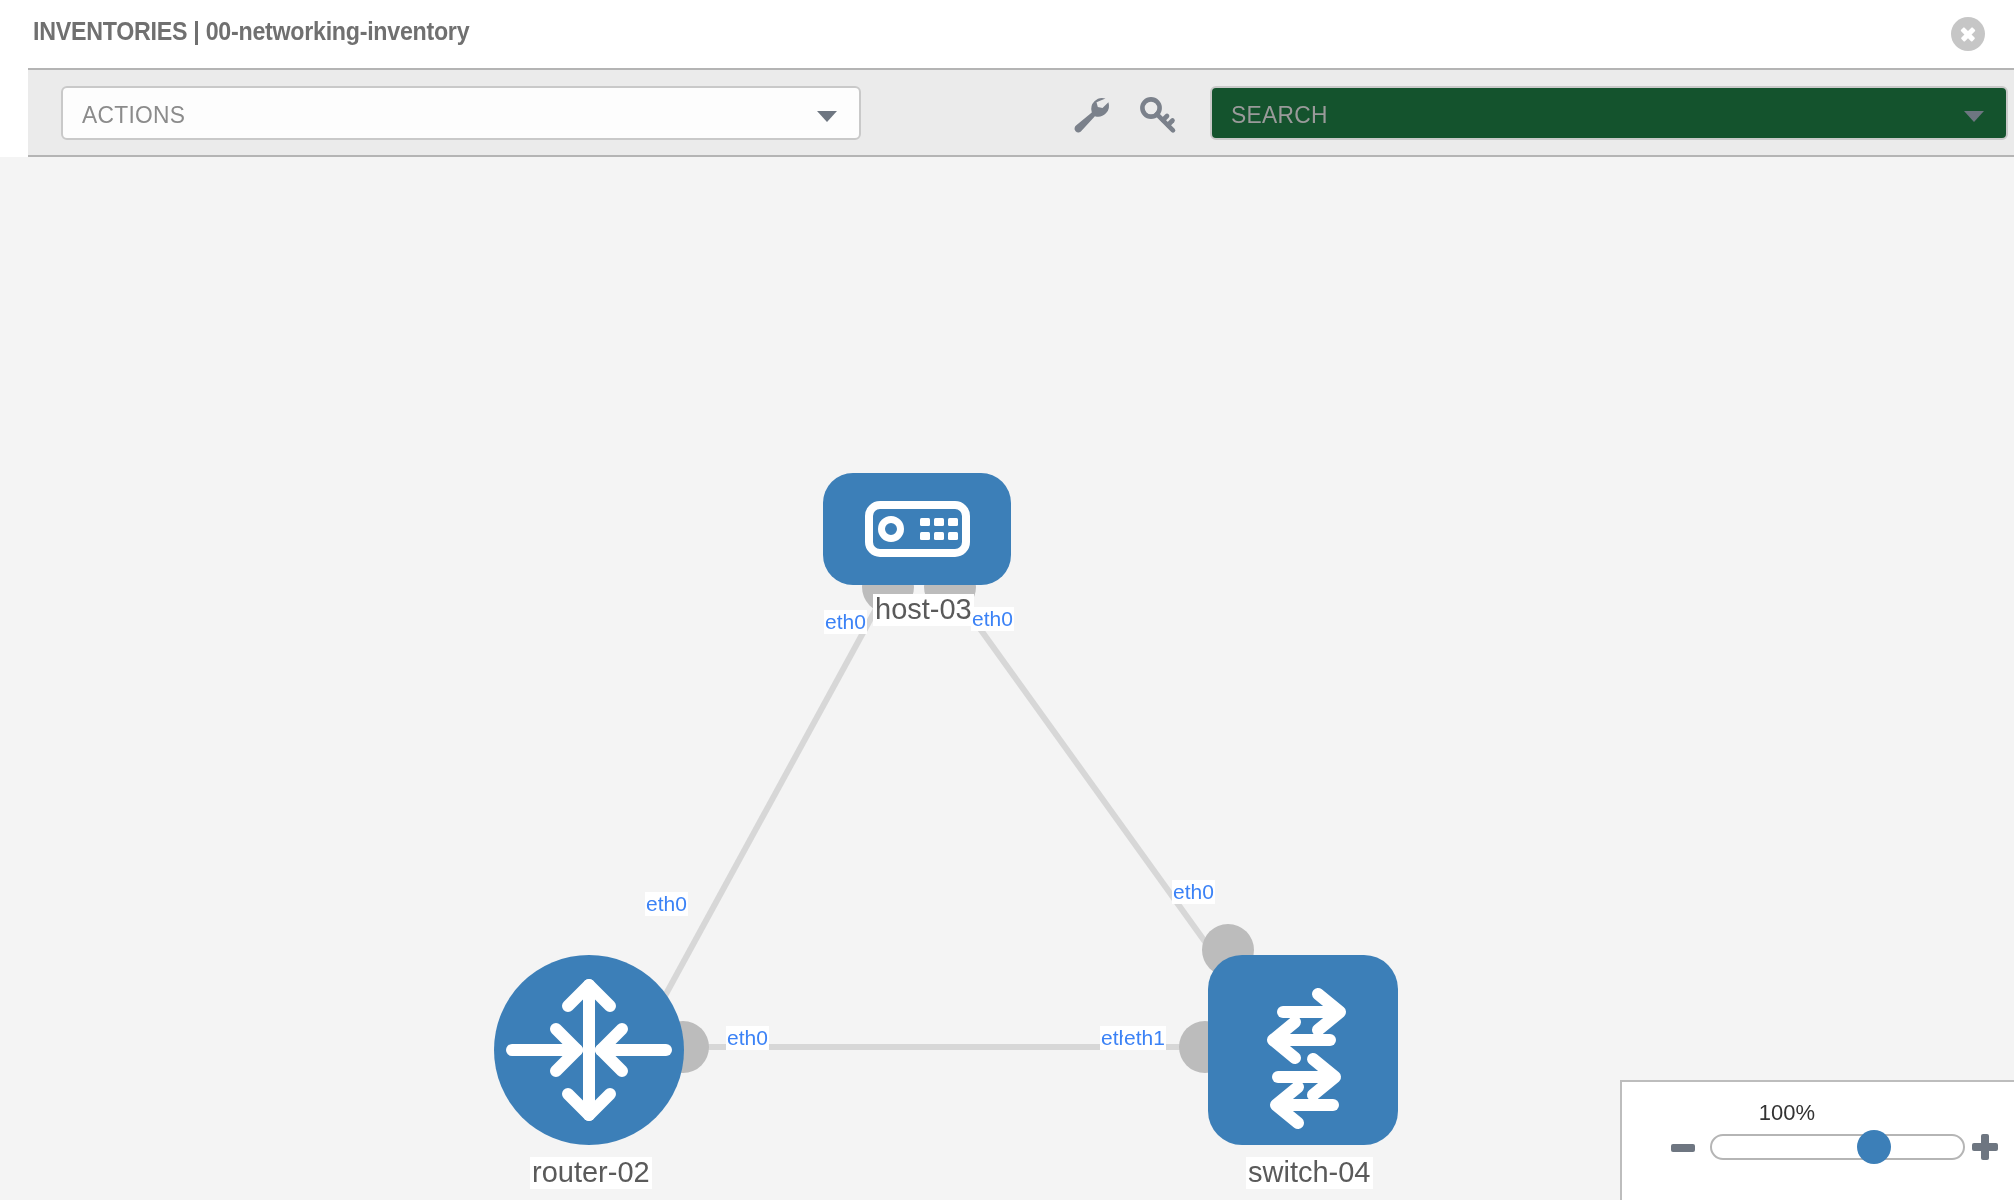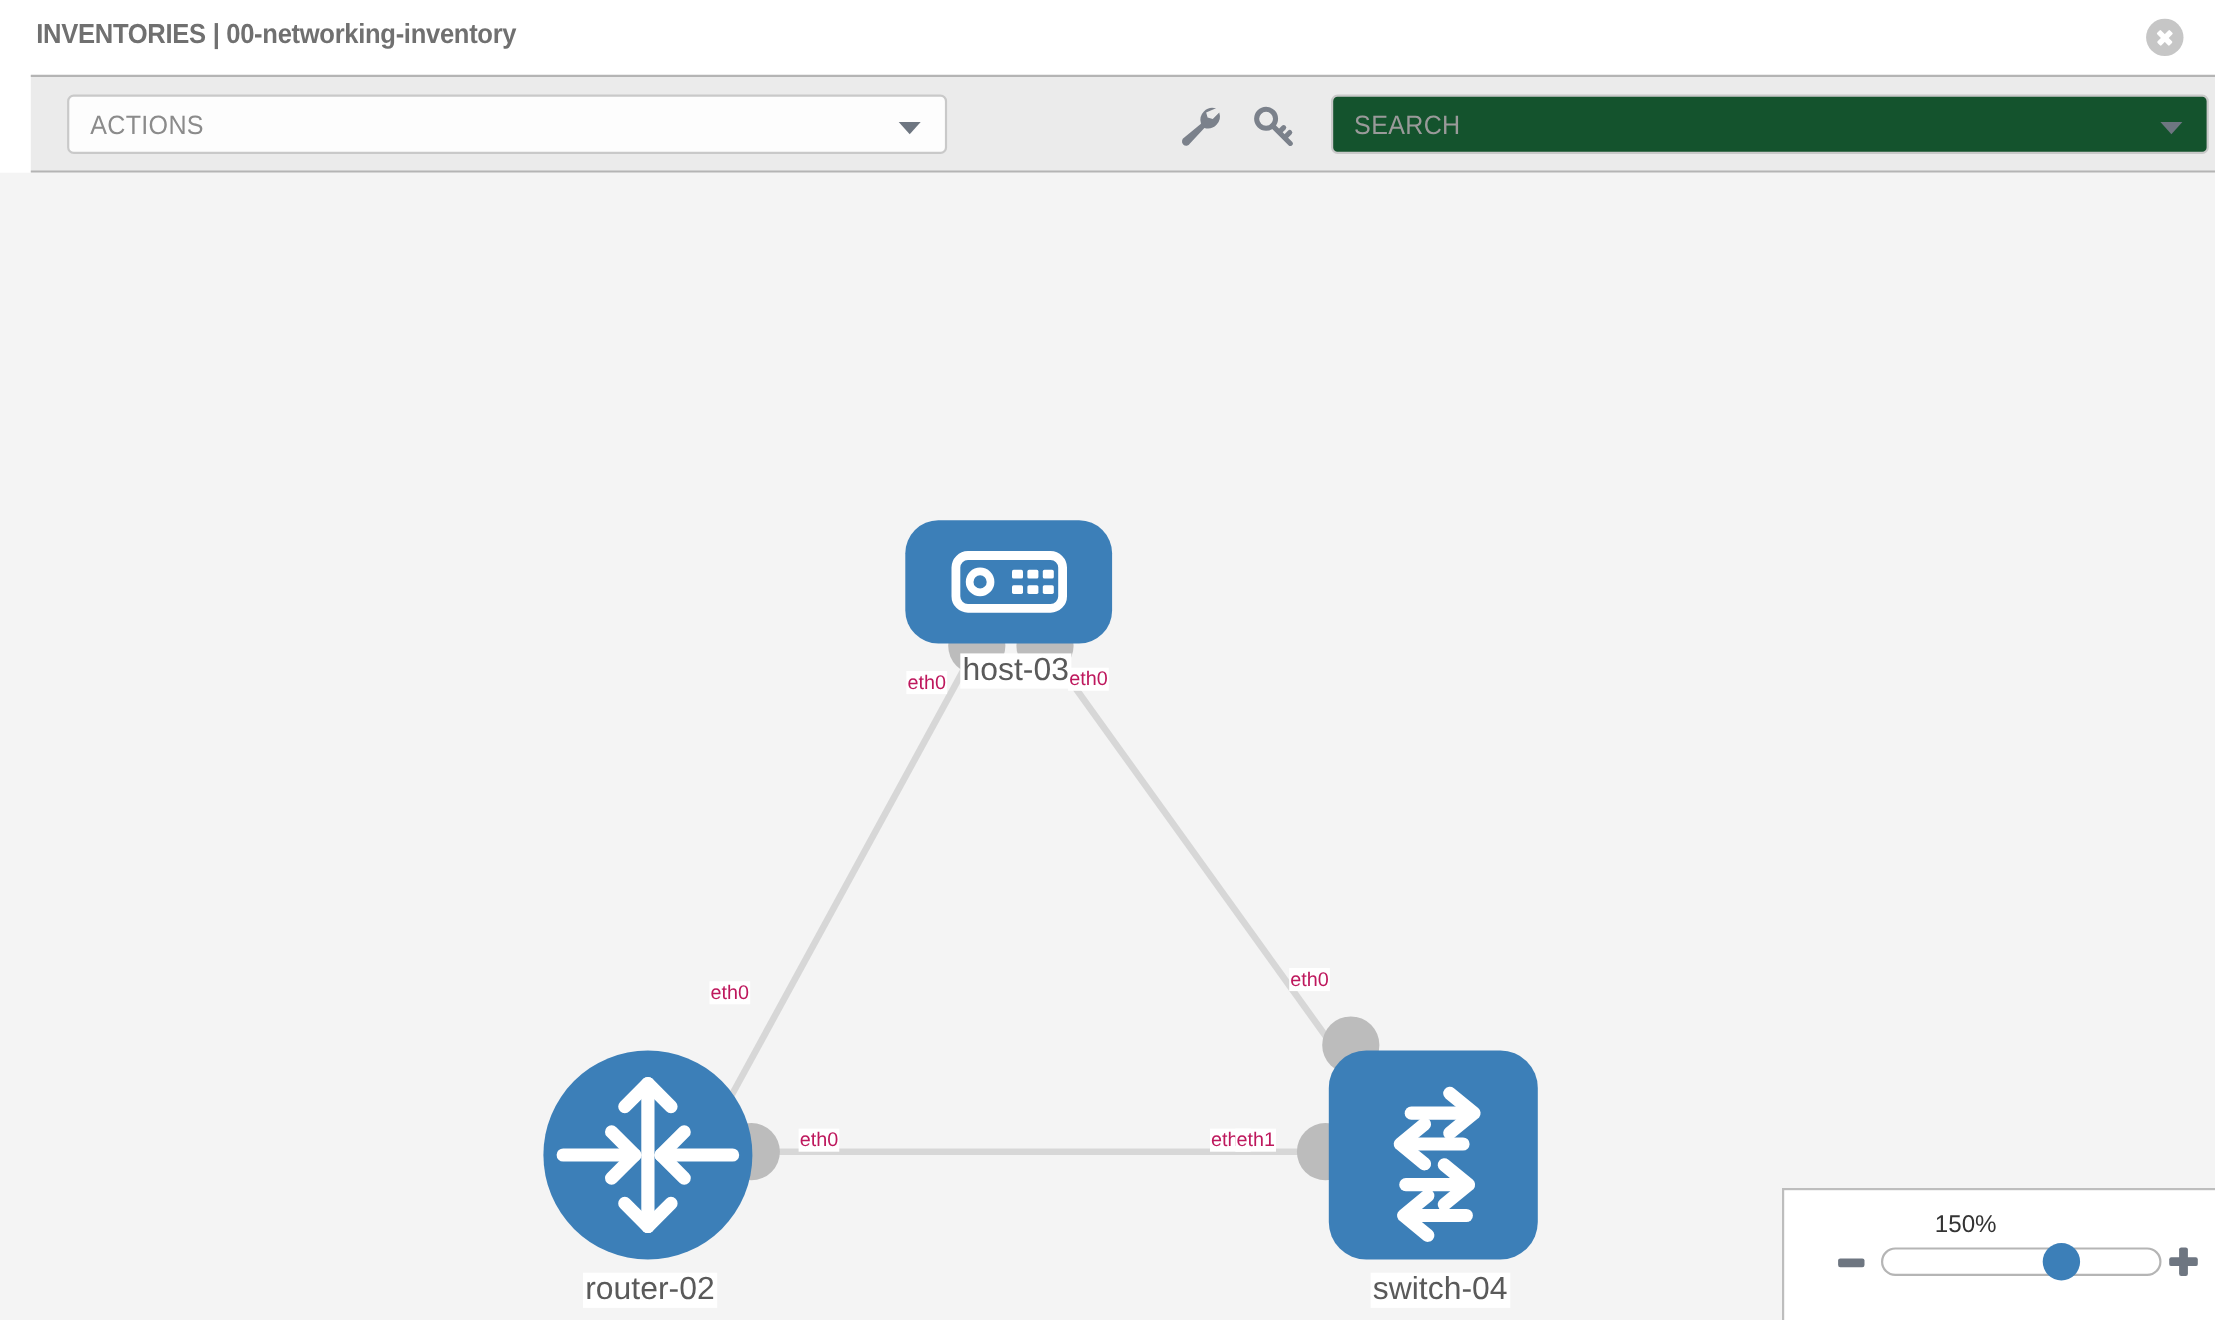--- a/index.html
+++ b/index.html
@@ -164,22 +164,22 @@
     position: absolute;
     font-size: 29px;
     color: #5a5a5a;
     background: #ffffff;
     white-space: nowrap;
     line-height: 1.1;
     padding: 0 2px;
   }
   .port-label {
     position: absolute;
-    font-size: 18px;
-    color: #be185d;
+    font-size: 21px;
+    color: #3b82f6;
     background: #ffffff;
     white-space: nowrap;
     line-height: 1.15;
     padding: 0 1px;
   }
 
   
   .zoom-panel {
     position: absolute;
     left: 1620px;
@@ -374,21 +374,21 @@
     <span class="port-label" style="left:1172px; top:723px;">eth0</span>
 
     <span class="port-label" style="left:726px; top:869px;">eth0</span>
 
     <span class="port-label" style="left:1100px; top:869px;">eth1</span>
 
     <span class="port-label" style="left:1123px; top:869px;">eth1</span>
   </div>
 
   <div class="zoom-panel">
-    <div class="zoom-value">150%</div>
+    <div class="zoom-value">100%</div>
     <div class="zoom-minus"></div>
     <div class="zoom-track">
       <div class="zoom-thumb" id="zoom-thumb" style="left: 145.39px;"></div>
     </div>
     <div class="zoom-plus"></div>
   </div>
 
 </div>
 
 </body></html>

